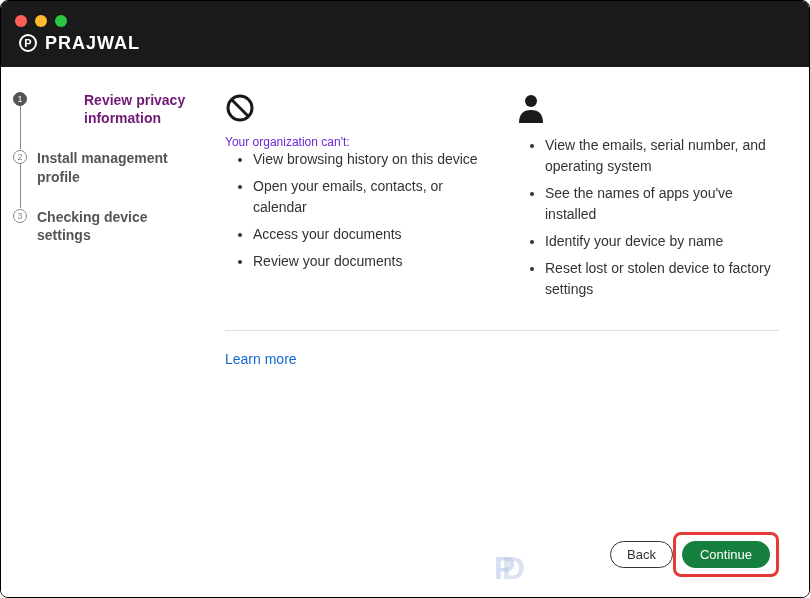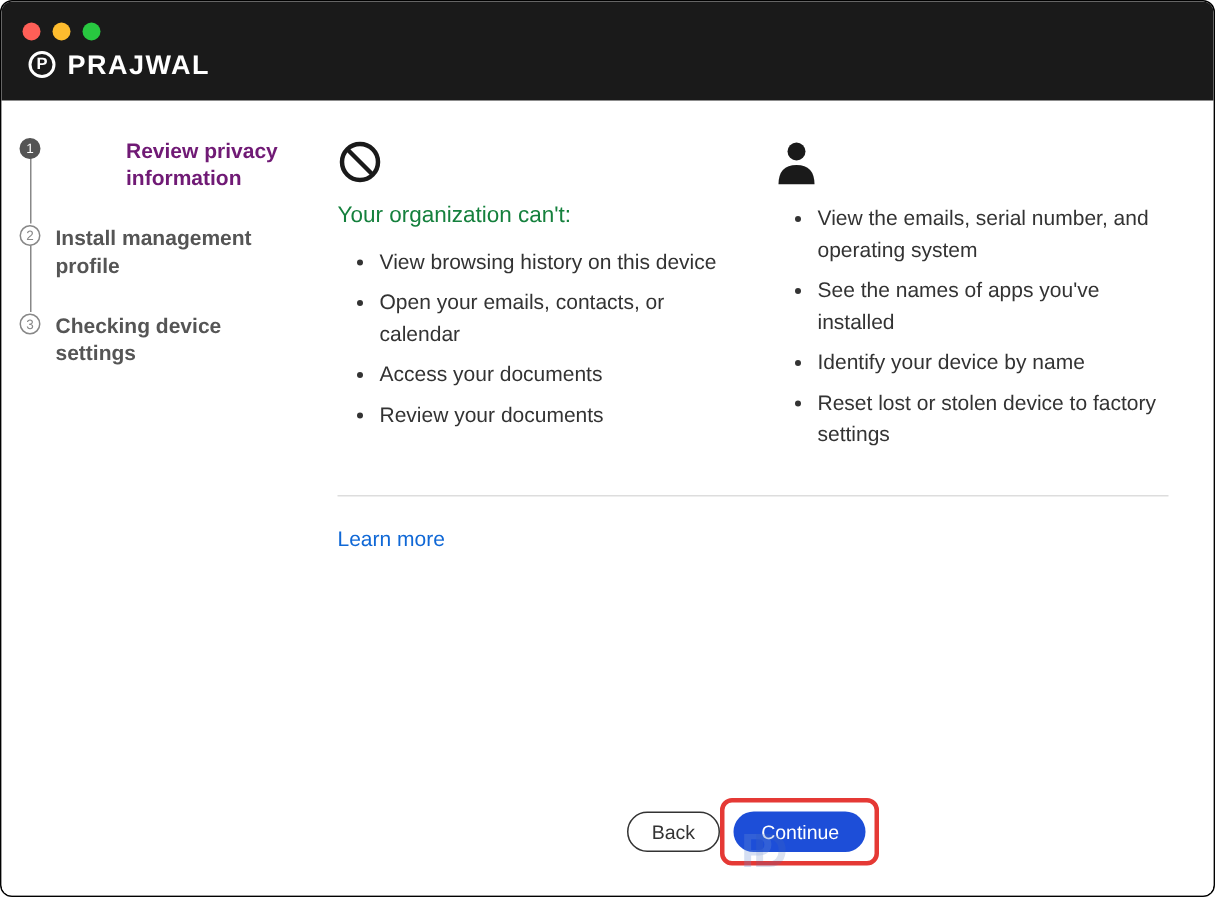--- a/index.html
+++ b/index.html
@@ -143,23 +143,22 @@
     .col {
       flex: 1;
     }
     .col-icon {
       height: 34px;
       display: flex;
       align-items: center;
       margin-bottom: 10px;
     }
     .col-title {
-      font-size: 15px;
-      color: #15803d;
-      margin-bottom: 12px;
+      font-size: 12px;
+      color: #6d28d9;
     }
     .col ul {
       list-style: disc;
       padding-left: 28px;
     }
     .col li {
       font-size: 14px;
       color: #333;
       line-height: 1.5;
       margin-bottom: 6px;
@@ -170,36 +169,36 @@
       margin-bottom: 20px;
     }
     .learn-more {
       color: #1068d6;
       font-size: 14px;
       text-decoration: none;
     }
     .footer {
       margin-top: auto;
       display: flex;
-      justify-content: center;
+      justify-content: flex-end;
       align-items: center;
       padding-top: 20px;
     }
     .btn-back {
       border: 1px solid #333;
       background: #fff;
       color: #333;
       font-size: 13px;
       padding: 5px 16px;
       border-radius: 14px;
       cursor: pointer;
     }
     .btn-continue {
       border: none;
-      background: #1d4ed8;
+      background: #15803d;
       color: #fff;
       font-size: 13px;
       padding: 6px 18px;
       border-radius: 14px;
       cursor: pointer;
     }
     .continue-highlight {
       border: 3px solid #e53935;
       border-radius: 8px;
       padding: 6px;

